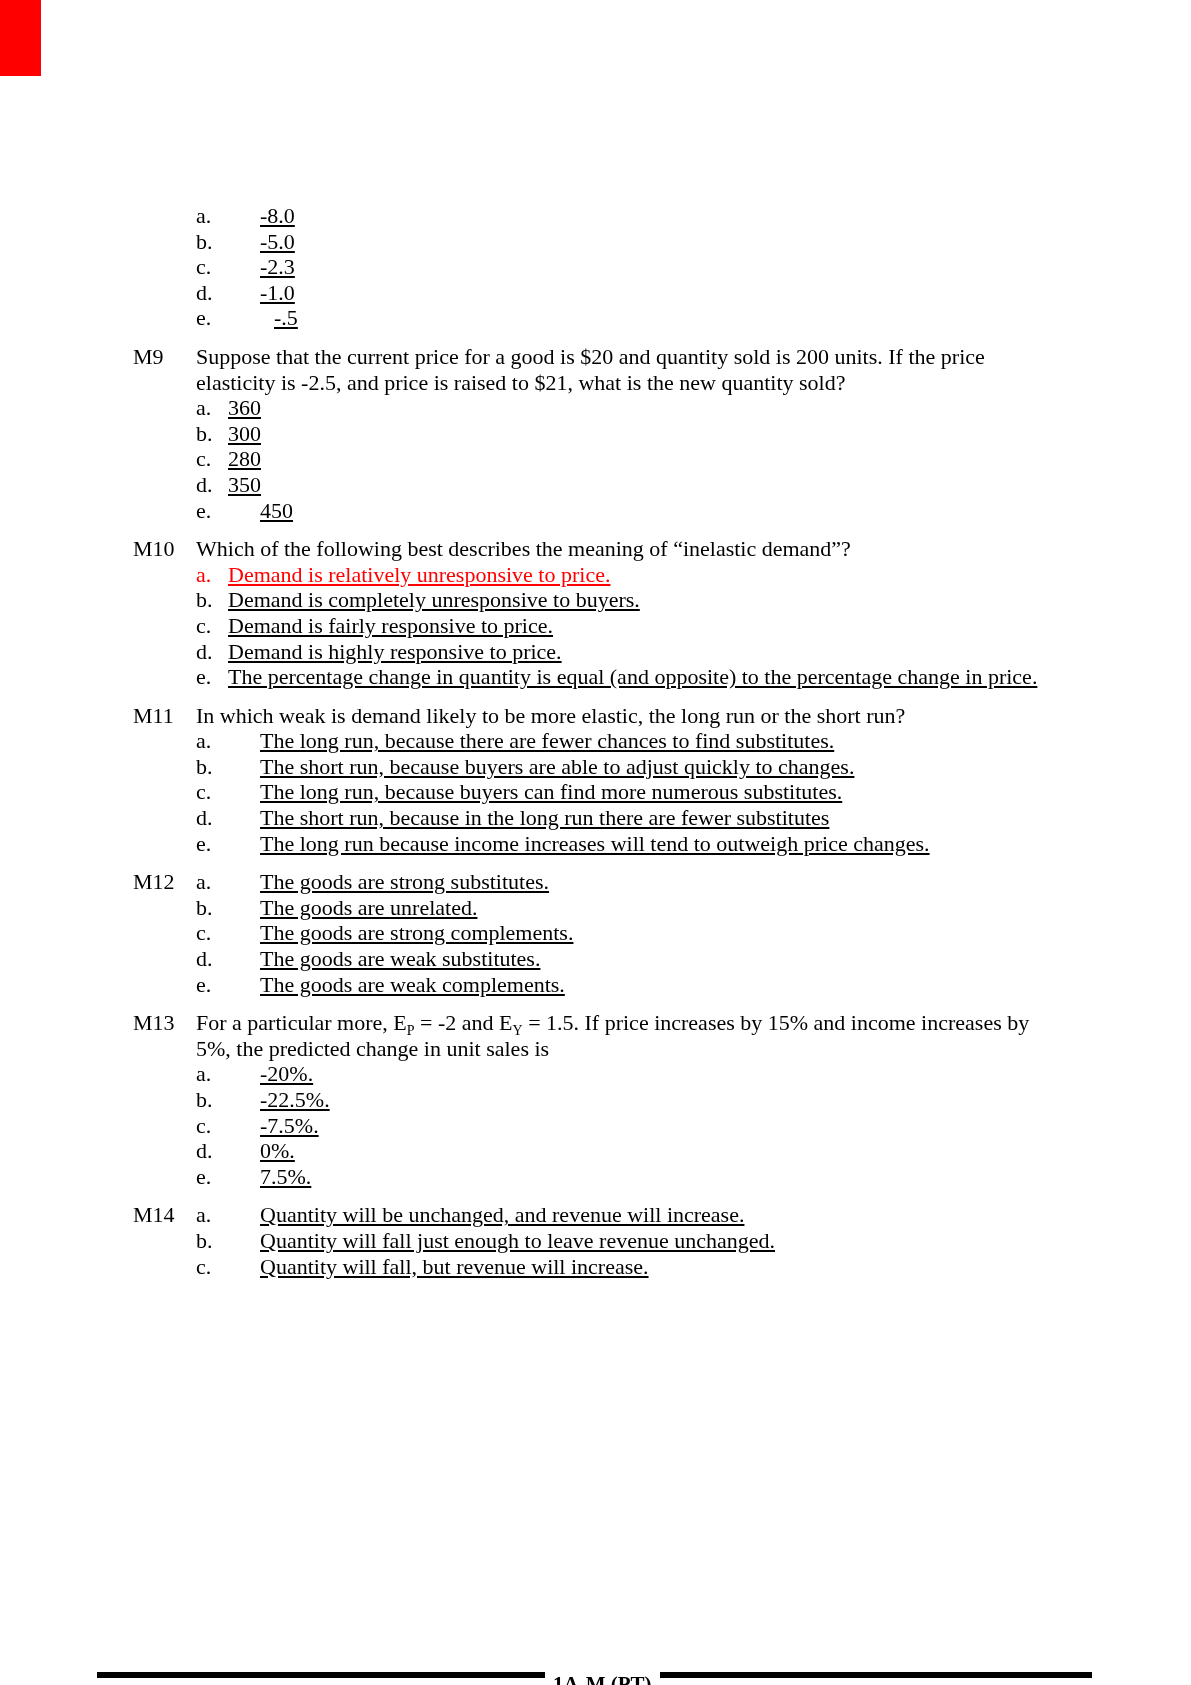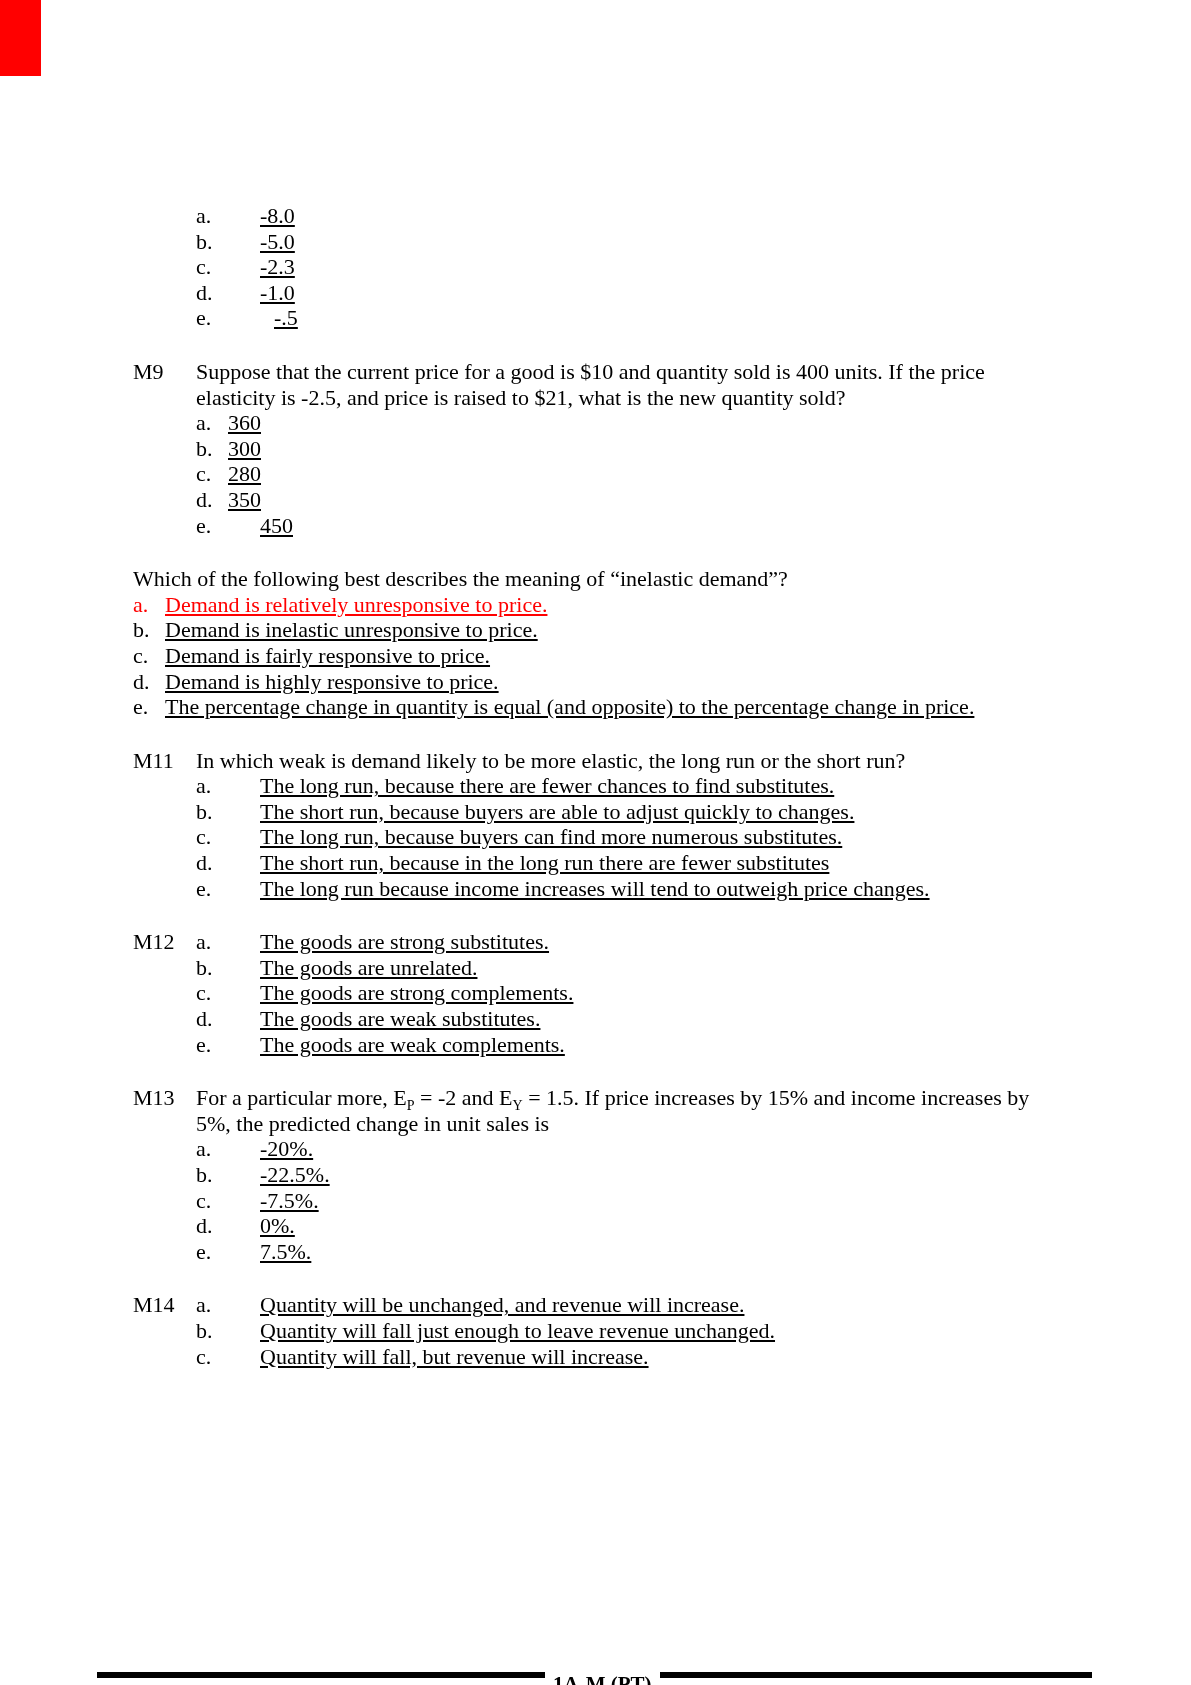--- a/index.html
+++ b/index.html
@@ -21,21 +21,21 @@
     position:absolute; top:203px; left:133px; width:980px;
   }
   .lead-opts { margin-left:63px; }
   .opt { display:flex; align-items:flex-start; }
   .opt-label { flex:none; }
   .opt.wide > .opt-label { width:64px; }
   .opt.tight > .opt-label { width:32px; }
   .opt-text { flex:1;text-decoration:underline; }
   .opt-text.shift { padding-left:14px; }
   .opt-text.hang { padding-left:32px; text-indent:-32px; }
-  .question { margin-top:28px; display:flex; }
+  .question { margin-top:13px; display:flex; }
   .q-id { flex:none; width:63px; }
   .q-body { width:915px; }
   .q-stem { max-width:872px; }
   .red-answer, .red-answer .opt-label, .red-answer .opt-text { color:#ff0000; }
   sub.subs { font-size:14px; line-height:0; }
   .footer-rule {
     position:absolute; left:97px; width:995px; height:6px;
     bottom:7px; background:#000000;
   }
   .footer-frag {
@@ -71,21 +71,21 @@
     </div>
     <div class="opt wide">
       <span class="opt-label">e.</span>
       <span class="opt-text shift">-.5</span>
     </div>
   </div>
 
   <div class="question">
     <span class="q-id">M9</span>
     <div class="q-body">
-      <div class="q-stem">Suppose that the current price for a good is $10 and quantity sold is 400 units. If the price elasticity is -2.5, and price is raised to $21, what is the new quantity sold?</div>
+      <div class="q-stem">Suppose that the current price for a good is $20 and quantity sold is 200 units. If the price elasticity is -2.5, and price is raised to $21, what is the new quantity sold?</div>
       <div class="q-opts">
         <div class="opt tight">
           <span class="opt-label">a.</span>
           <span class="opt-text">360</span>
         </div>
         <div class="opt tight">
           <span class="opt-label">b.</span>
           <span class="opt-text">300</span>
         </div>
         <div class="opt tight">
@@ -98,30 +98,31 @@
         </div>
         <div class="opt wide">
           <span class="opt-label">e.</span>
           <span class="opt-text">450</span>
         </div>
       </div>
     </div>
   </div>
 
   <div class="question">
+    <span class="q-id">M10</span>
     <div class="q-body">
       <div class="q-stem">Which of the following best describes the meaning of “inelastic demand”?</div>
       <div class="q-opts">
         <div class="opt tight red-answer">
           <span class="opt-label">a.</span>
           <span class="opt-text">Demand is relatively unresponsive to price.</span>
         </div>
         <div class="opt tight">
           <span class="opt-label">b.</span>
-          <span class="opt-text">Demand is inelastic unresponsive to price.</span>
+          <span class="opt-text">Demand is completely unresponsive to buyers.</span>
         </div>
         <div class="opt tight">
           <span class="opt-label">c.</span>
           <span class="opt-text">Demand is fairly responsive to price.</span>
         </div>
         <div class="opt tight">
           <span class="opt-label">d.</span>
           <span class="opt-text">Demand is highly responsive to price.</span>
         </div>
         <div class="opt tight">

